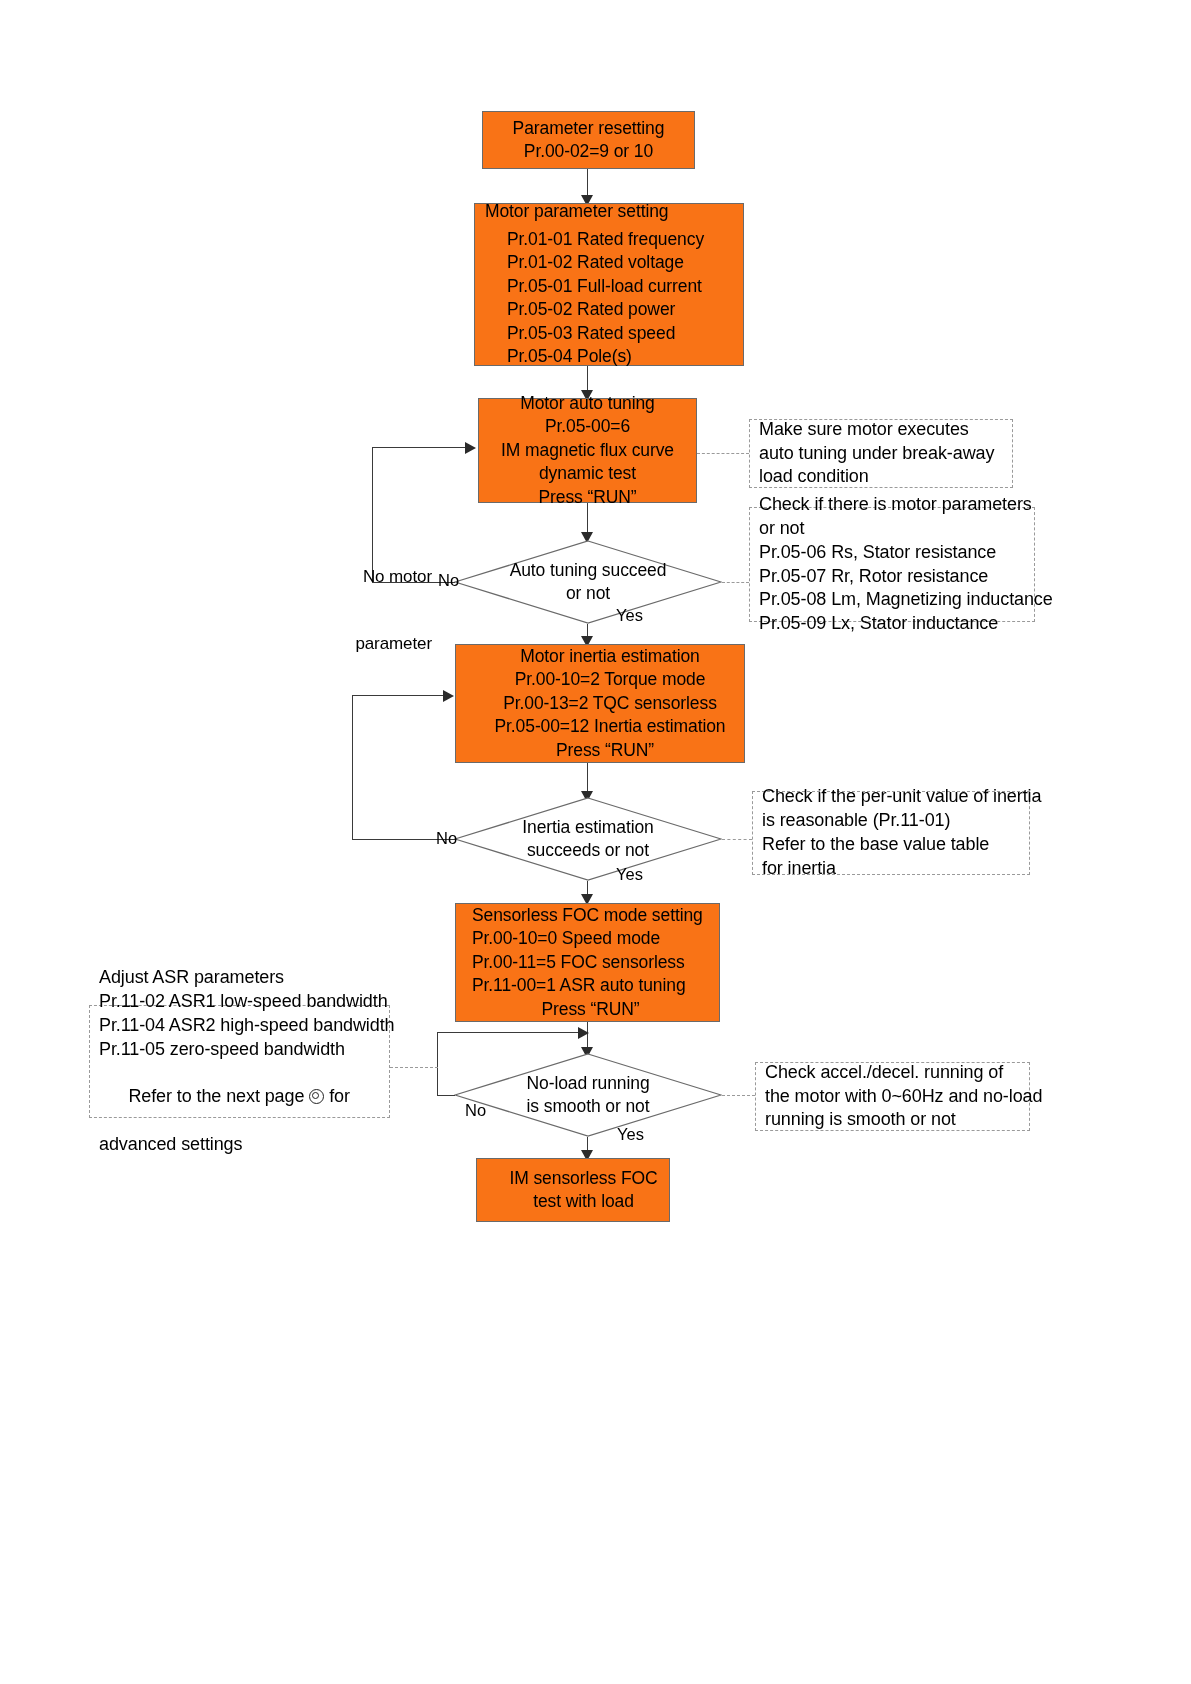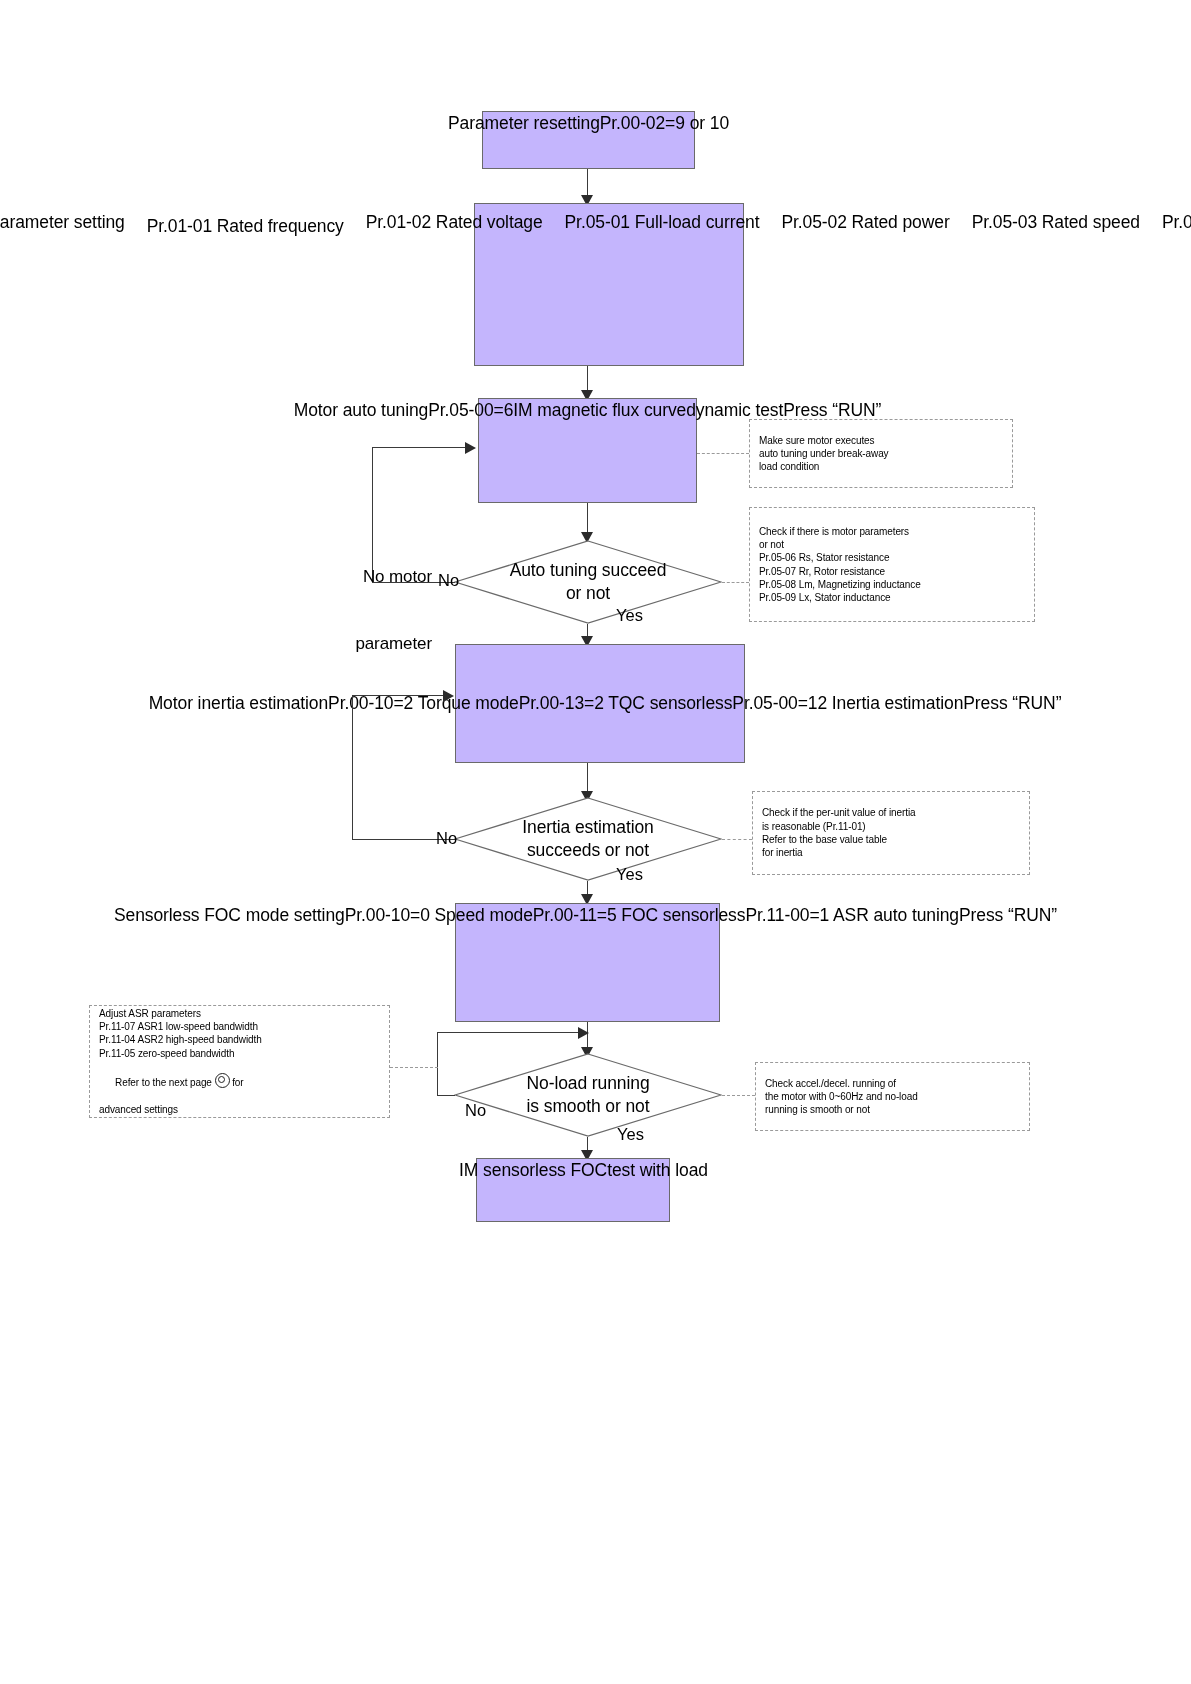--- a/index.html
+++ b/index.html
@@ -16,40 +16,40 @@
     width: 1191px;
     height: 1684px;
     background: #ffffff;
     overflow: hidden;
   }
   
   .node {
     position: absolute;
     box-sizing: border-box;
     border: 1.3px solid #6a6a6a;
-    background: #c4b5fd;
+    background: #f97316;
     display: flex;
-    flex-direction: row;
+    flex-direction: column;
     justify-content: center;
     font-size: 17.5px;
     line-height: 1.34;
     letter-spacing: -0.1px;
   }
   .node .ln { white-space: pre; }
   .center { text-align: center; }
   .note {
     position: absolute;
     box-sizing: border-box;
     border: 1.2px dashed #9a9a9a;
     background: #ffffff;
     display: flex;
     flex-direction: column;
     justify-content: center;
     padding: 6px 9px;
-    font-size: 10px;
+    font-size: 18px;
     line-height: 1.33;
     letter-spacing: -0.1px;
   }
   .note .ln { white-space: pre; }
   .plain {
     position: absolute;
     font-size: 17px;
     line-height: 1.32;
     letter-spacing: -0.1px;
     white-space: pre;
@@ -246,21 +246,21 @@
   <div class="vline" style="left:352px; top:695px; height:145px;"></div>
   <div class="hline" style="left:352px; top:695px; width:92px;"></div>
   <div class="arrow-r" style="left:443px; top:690px;"></div>
 
   <div class="edgelabel" style="left:420px; top:830px;">No</div>
 
   <div class="vline" style="left:587px; top:881px; height:42px;"></div>
   <div class="arrow-d" style="left:581px; top:894px;"></div>
   <div class="edgelabel" style="left:600px; top:866px;">Yes</div>
 
-  <div class="node" style="left:455px; top:903px; width:265px; height:119px; padding-left:6px;">
+  <div class="node" style="left:455px; top:903px; width:265px; height:119px; padding-left:16px;">
     <div class="ln">Sensorless FOC mode setting</div>
     <div class="ln">Pr.00-10=0 Speed mode</div>
     <div class="ln">Pr.00-11=5 FOC sensorless</div>
     <div class="ln">Pr.11-00=1 ASR auto tuning</div>
     <div class="ln center" style="padding-right:10px;">Press “RUN”</div>
   </div>
 
   <div class="vline" style="left:587px; top:1022px; height:33px;"></div>
   <div class="arrow-d" style="left:581px; top:1047px;"></div>
 
@@ -286,21 +286,21 @@
   <div class="vline" style="left:437px; top:1032px; height:64px;"></div>
   <div class="hline" style="left:437px; top:1032px; width:143px;"></div>
   <div class="arrow-r" style="left:578px; top:1027px;"></div>
 
   <div class="edgelabel" style="left:449px; top:1102px;">No</div>
 
   <div class="dline-h" style="left:390px; top:1067px; width:48px;"></div>
 
   <div class="note" style="left:89px; top:1005px; width:301px; height:113px;">
     <div class="ln">Adjust ASR parameters</div>
-    <div class="ln">Pr.11-07 ASR1 low-speed bandwidth</div>
+    <div class="ln">Pr.11-02 ASR1 low-speed bandwidth</div>
     <div class="ln">Pr.11-04 ASR2 high-speed bandwidth</div>
     <div class="ln">Pr.11-05 zero-speed bandwidth</div>
     <div class="ln">
       <span>Refer to the next page </span><span class="circ-icon"></span><span> for</span>
     </div>
     <div class="ln">advanced settings</div>
   </div>
 
   <div class="vline" style="left:587px; top:1137px; height:41px;"></div>
   <div class="arrow-d" style="left:581px; top:1150px;"></div>

